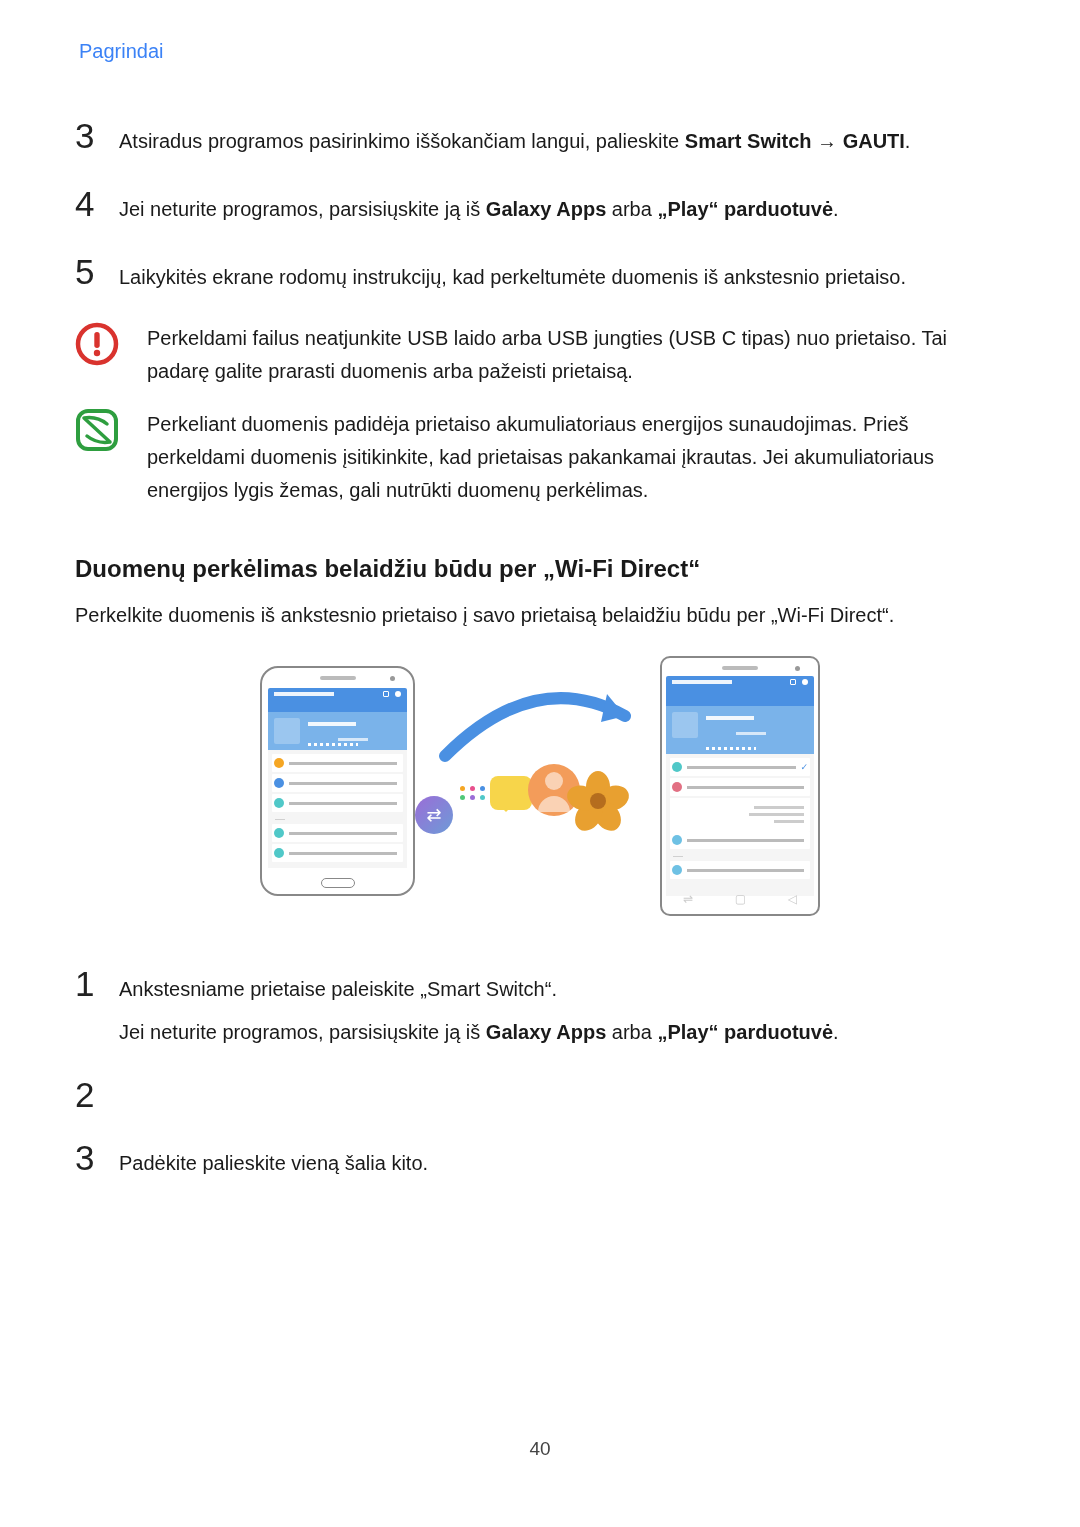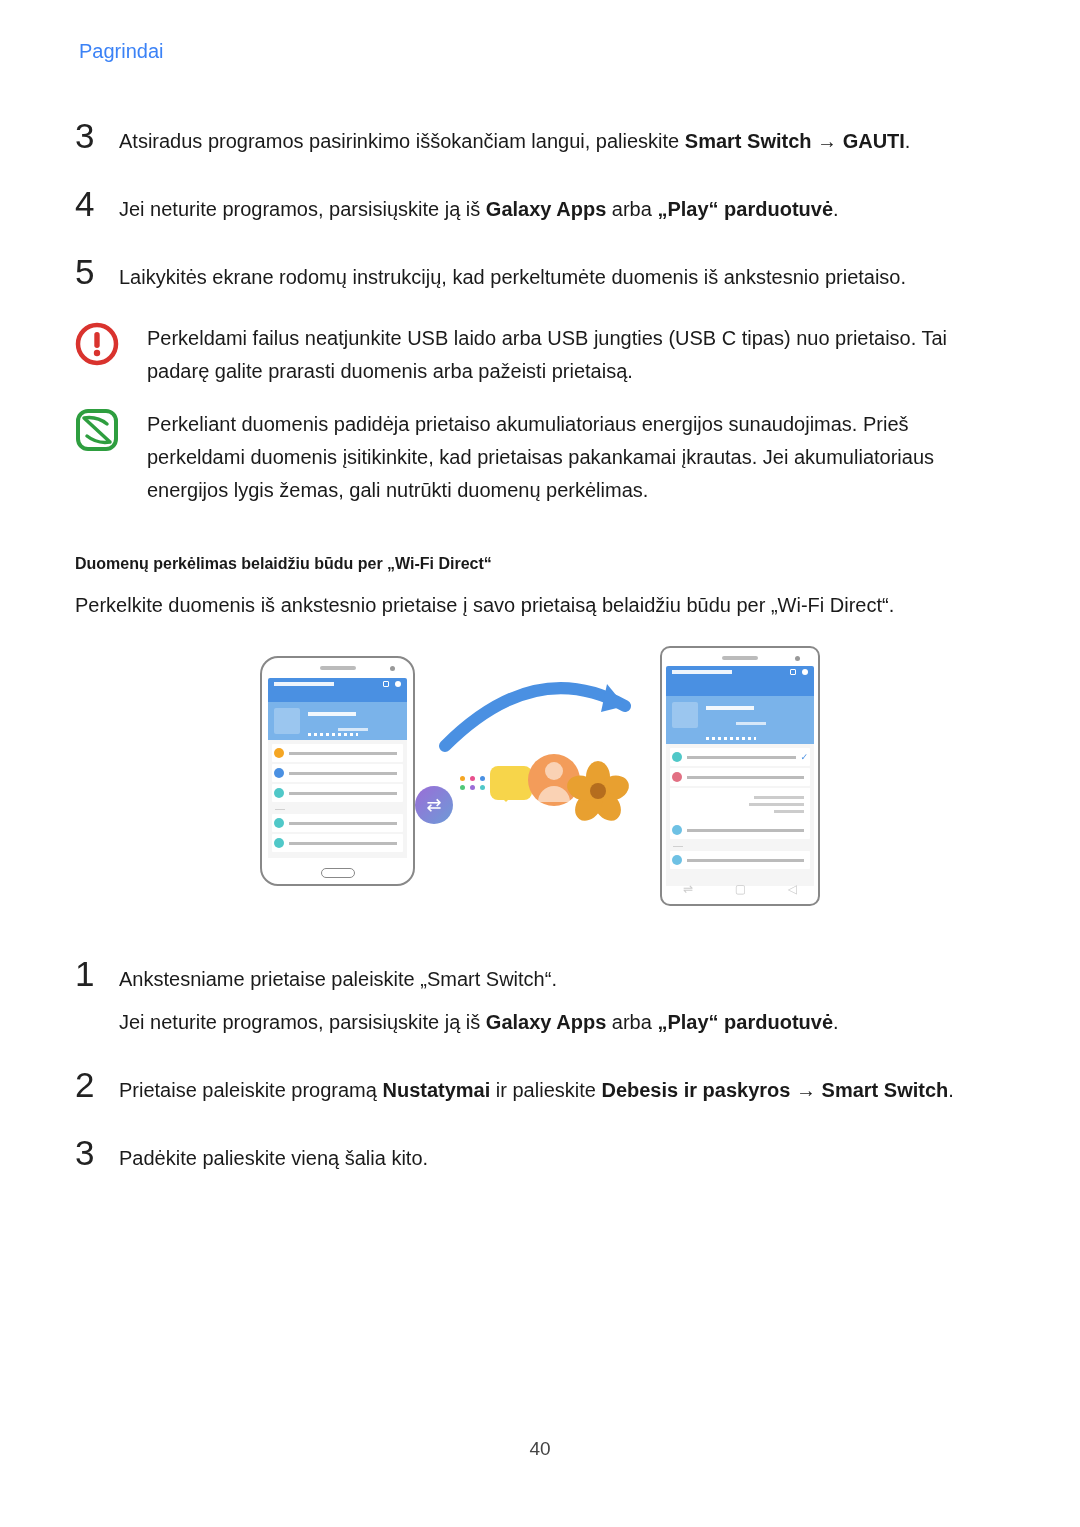--- a/index.html
+++ b/index.html
@@ -54,21 +54,21 @@
     height: 44px;
     flex-shrink: 0;
     margin-right: 28px;
   }
   .note-body {
     flex: 1;
     font-size: 20px;
     line-height: 1.65;
   }
   .section-heading {
-    font-size: 16px;
+    font-size: 24px;
     font-weight: 700;
     margin-top: 48px;
     margin-bottom: 16px;
   }
   .section-intro {
     font-size: 20px;
     line-height: 1.65;
     margin-bottom: 24px;
   }
   .figure-wrap {
@@ -232,21 +232,21 @@
     <span class="note-icon">
       <svg viewBox="0 0 44 44">
         <rect x="3" y="3" width="38" height="38" rx="10" fill="none" stroke="#2e9e3f" stroke-width="4"></rect>
         <path d="M9 10 L35 34 M9 10 Q22 8 32 16 M35 34 Q22 36 12 28" fill="none" stroke="#2e9e3f" stroke-width="3.5" stroke-linecap="round"></path>
       </svg>
     </span>
     <div class="note-body">Perkeliant duomenis padidėja prietaiso akumuliatoriaus energijos sunaudojimas. Prieš perkeldami duomenis įsitikinkite, kad prietaisas pakankamai įkrautas. Jei akumuliatoriaus energijos lygis žemas, gali nutrūkti duomenų perkėlimas.</div>
   </div>
 
   <h3 class="section-heading">Duomenų perkėlimas belaidžiu būdu per „Wi-Fi Direct“</h3>
-  <p class="section-intro">Perkelkite duomenis iš ankstesnio prietaise į savo prietaisą belaidžiu būdu per „Wi-Fi Direct“.</p>
+  <p class="section-intro">Perkelkite duomenis iš ankstesnio prietaiso į savo prietaisą belaidžiu būdu per „Wi-Fi Direct“.</p>
 
   <div class="figure-wrap">
     <div class="illustration">
 
       <div class="phone left">
         <div class="speaker"></div>
           <div class="camera"></div>
         <div class="screen">
           <div class="blue-header">
               <div class="wt"></div>
@@ -365,23 +365,20 @@
     <div class="step-row">
       <div class="step-num">1</div>
       <div class="step-body">
         <p><span>Ankstesniame prietaise paleiskite „Smart Switch“.</span></p>
         <p><span>Jei neturite programos, parsisiųskite ją iš </span><span class="b">Galaxy Apps</span><span> arba </span><span class="b">„Play“ parduotuvė</span><span>.</span></p>
       </div>
     </div>
 
     <div class="step-row">
       <div class="step-num">2</div>
-      <div class="step-body">
-        <p><span>Prietaise paleiskite programą </span><span class="b">Nustatymai</span><span> ir palieskite </span><span class="b">Debesis ir paskyros</span><span class="arrow"> → </span><span class="b">Smart Switch</span><span>.</span></p>
-      </div>
     </div>
 
     <div class="step-row">
       <div class="step-num">3</div>
       <div class="step-body">
         <p><span>Padėkite palieskite vieną šalia kito.</span></p>
       </div>
     </div>
   </div>
 

